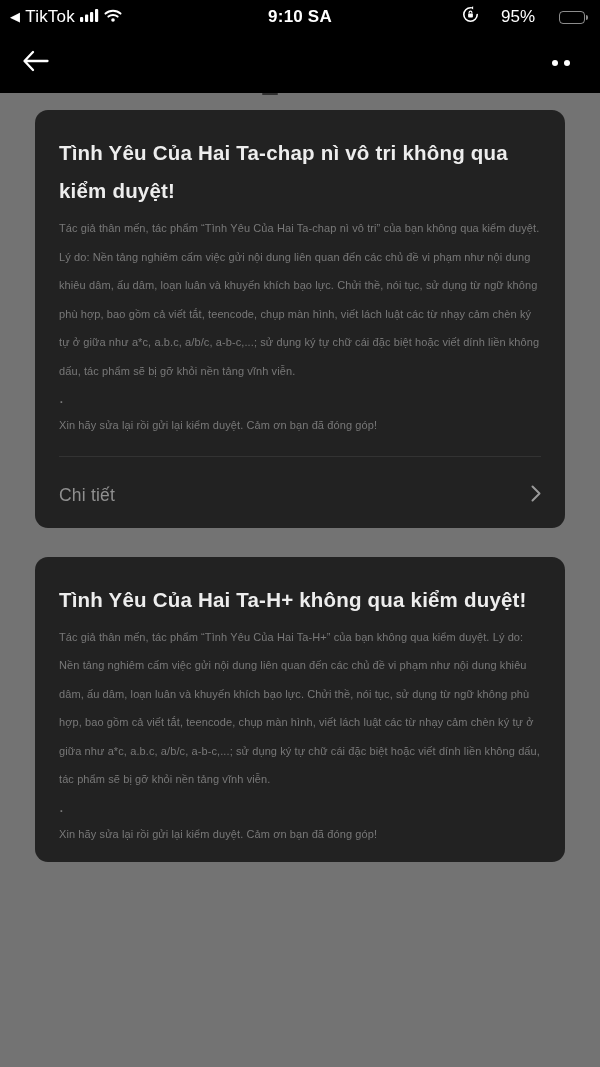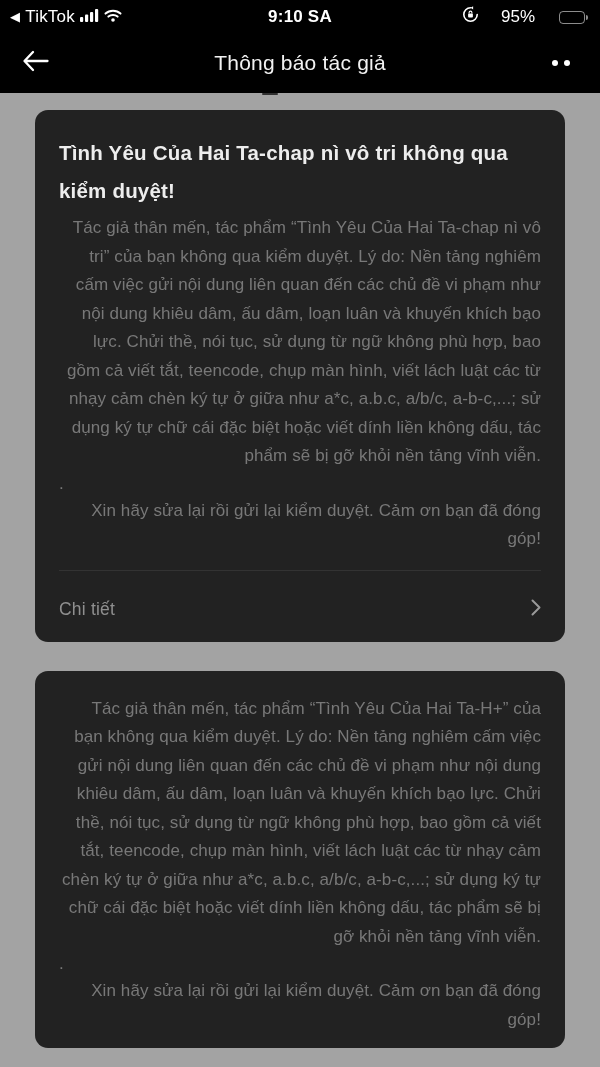--- a/index.html
+++ b/index.html
@@ -41,36 +41,36 @@
     position:absolute; left:50%; top:50%; transform:translate(-50%,-50%);
     color:#f2f2f2; font-size:21px; font-weight:400; letter-spacing:.2px; white-space:nowrap;
   }
   .more-btn {
     background:none; border:none; cursor:pointer; position:absolute; right:26px; top:50%;
     transform:translateY(-50%); display:flex; gap:6px; padding:8px 4px;
   }
   .more-btn i { width:6px; height:6px; border-radius:50%; background:#fff; display:block; }
   
   .content {
-    height:974px; background:#a3a3a3; padding:17px 35px 0; overflow:hidden; position:relative;
+    height:974px; background:#737373; padding:17px 35px 0; overflow:hidden; position:relative;
   }
   .remnant {
     position:absolute; top:0; left:262px; width:16px; height:2px;
     background:#2f2f2f; border-radius:2px;
   }
   .card {
     background:#222; border-radius:13px; padding:24px 24px 14px;
     margin-bottom:29px;
   }
   .card-title {
     color:#ededed; font-size:20.5px; font-weight:700; line-height:38px;
     letter-spacing:.2px; margin-bottom:4px;
   }
   .card-body, .card-note {
-    color:#787878; font-size:17px; line-height:28.5px; letter-spacing:.1px;text-align:right;
+    color:#787878; font-size:11px; line-height:28.5px; letter-spacing:.1px;
   }
   .card-dot { color:#787878; font-size:17px; line-height:26px; }
   .divider { height:1px; background:rgba(255,255,255,.08); margin-top:16px; }
   .detail-row {
     display:flex; align-items:center; justify-content:space-between;
     padding:13px 0 8px; cursor:pointer;margin-top:15px;
   }
   .detail-label { color:#8f8f8f; font-size:17.5px; letter-spacing:.2px; }
 </style>
 </head>
@@ -119,21 +119,20 @@
   </div>
 
   <div class="nav">
     <button class="back-btn">
       <span>
         <svg width="27" height="22" viewBox="0 0 27 22">
           <path d="M11 2 L2.5 11 L11 20 M3 11 H25.5" stroke="#fff" stroke-width="2.3" fill="none" stroke-linecap="round" stroke-linejoin="round"></path>
         </svg>
       </span>
     </button>
-    <div class="nav-title">Thông báo tác giả</div>
     <button class="more-btn">
       <i></i>
       <i></i>
     </button>
   </div>
 
   <div class="content">
     <div class="remnant"></div>
 
     <div class="card">
@@ -146,19 +145,20 @@
         <span class="detail-label">Chi tiết</span>
         <span>
           <svg width="10" height="17" viewBox="0 0 10 17">
             <path d="M1.5 1.5 L8.5 8.5 L1.5 15.5" stroke="#9a9a9a" stroke-width="2" fill="none" stroke-linecap="round" stroke-linejoin="round"></path>
           </svg>
         </span>
       </div>
     </div>
 
     <div class="card">
+      <div class="card-title">Tình Yêu Của Hai Ta-H+ không qua kiểm duyệt!</div>
       <p class="card-body">Tác giả thân mến, tác phẩm “Tình Yêu Của Hai Ta-H+” của bạn không qua kiểm duyệt. Lý do: Nền tảng nghiêm cấm việc gửi nội dung liên quan đến các chủ đề vi phạm như nội dung khiêu dâm, ấu dâm, loạn luân và khuyến khích bạo lực. Chửi thề, nói tục, sử dụng từ ngữ không phù hợp, bao gồm cả viết tắt, teencode, chụp màn hình, viết lách luật các từ nhạy cảm chèn ký tự ở giữa như a*c, a.b.c, a/b/c, a-b-c,...; sử dụng ký tự chữ cái đặc biệt hoặc viết dính liền không dấu, tác phẩm sẽ bị gỡ khỏi nền tảng vĩnh viễn.</p>
       <p class="card-dot">.</p>
       <p class="card-note">Xin hãy sửa lại rồi gửi lại kiểm duyệt. Cảm ơn bạn đã đóng góp!</p>
     </div>
   </div>
 
 </div>
 
 </body></html>

